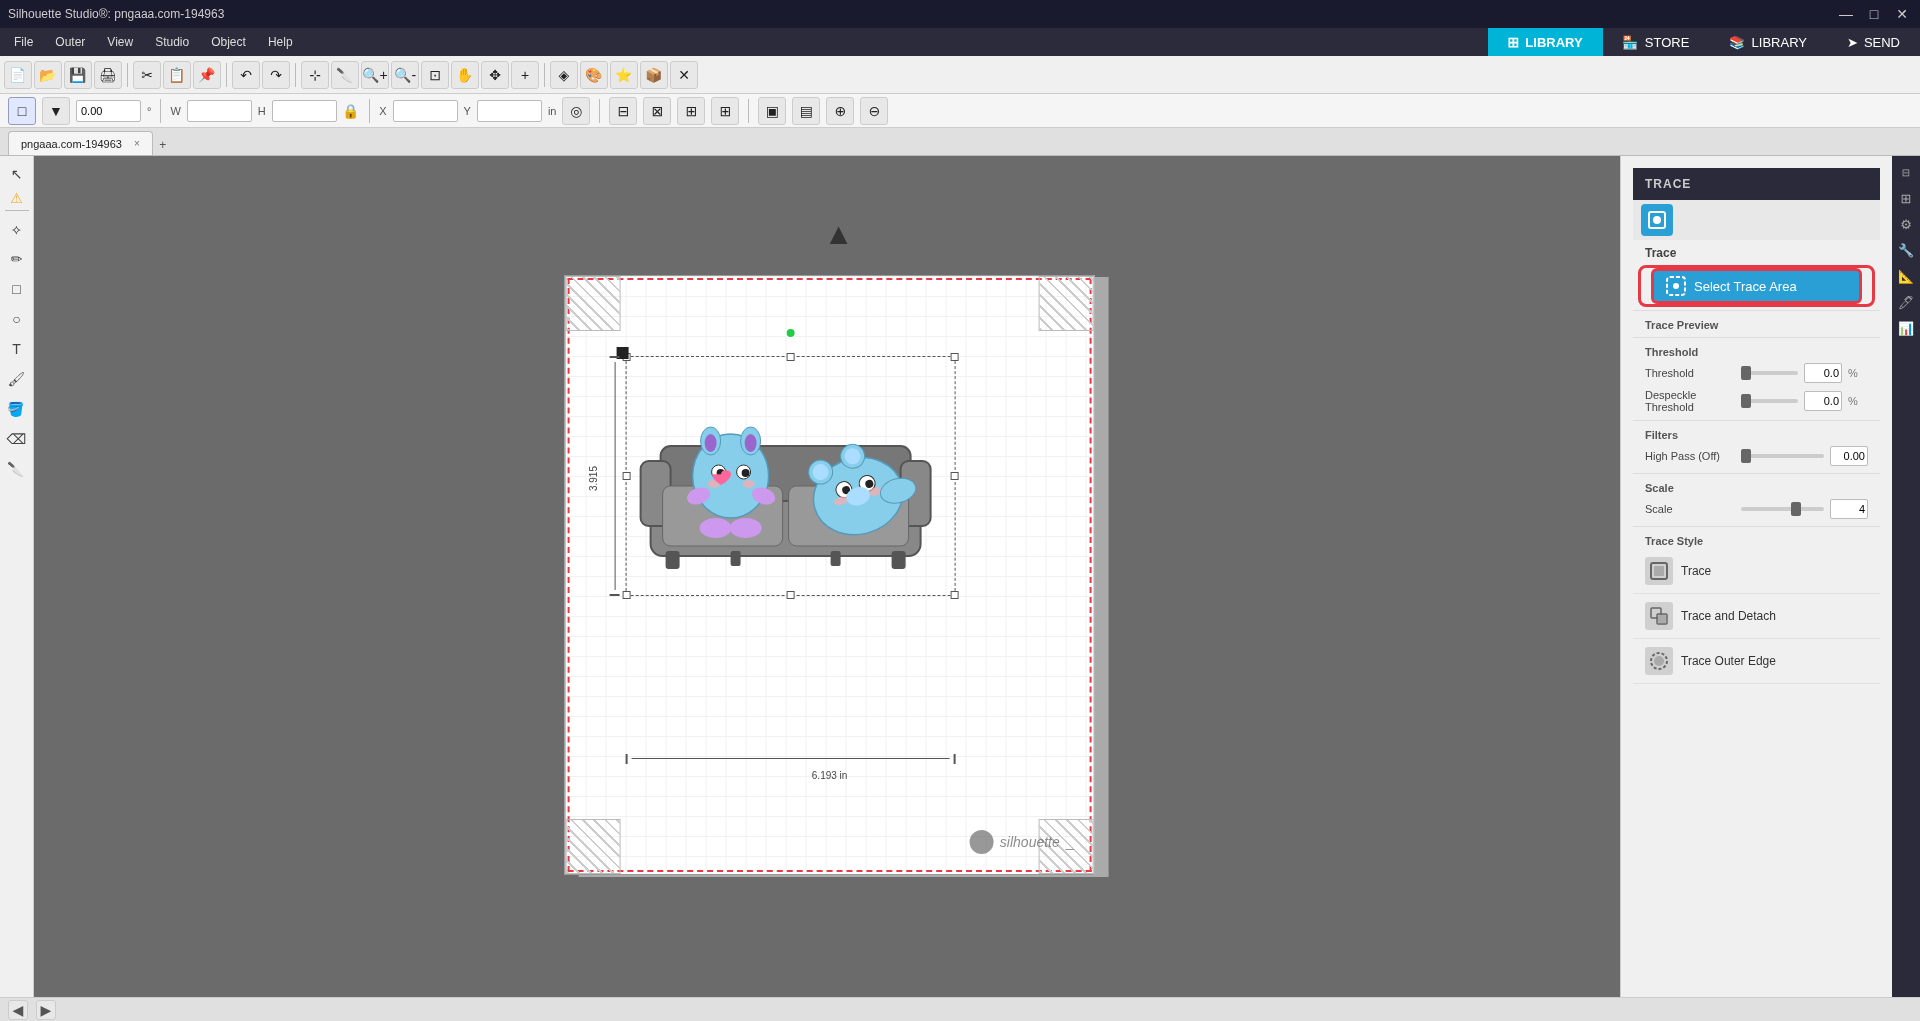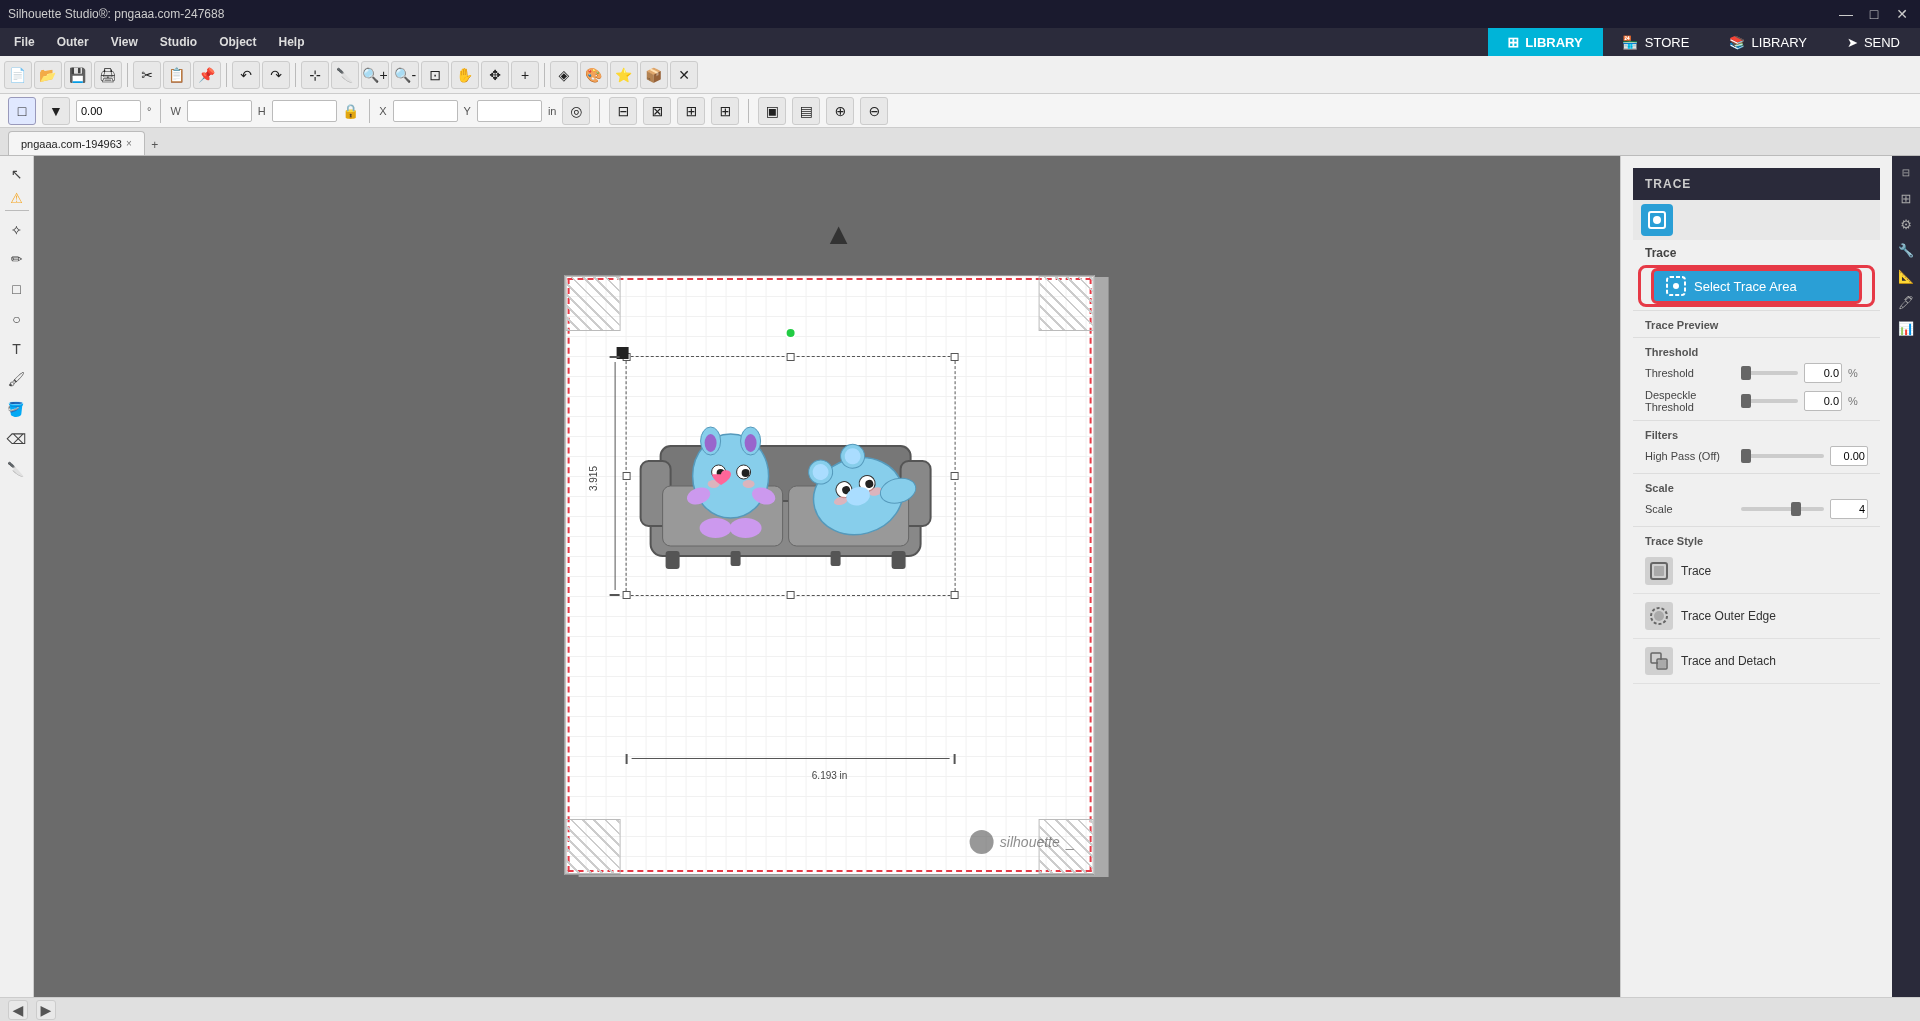--- a/index.html
+++ b/index.html
@@ -50,21 +50,21 @@
 
     
     #tabbar {
       width: 100%; height: 28px; background: #e0e0e0;
       display: flex; align-items: flex-end; padding: 0 8px;
       border-bottom: 1px solid #bbb;
     }
     .tab {
       height: 24px; padding: 0 12px; background: #d0d0d0;
       border: 1px solid #bbb; border-bottom: none; border-radius: 4px 4px 0 0;
-      display: flex; align-items: center; gap: 4px; cursor: pointer; font-size: 11px;
+      display: flex; align-items: center; gap: 12px; cursor: pointer; font-size: 11px;
     }
     .tab.active { background: #f5f5f5; }
     .tab-close { font-size: 10px; color: #777; }
     .tab-add { width: 20px; height: 20px; display: flex; align-items: center; justify-content: center; cursor: pointer; color: #555; }
 
     
     #left-toolbar {
       width: 34px; background: #f0f0f0; border-right: 1px solid #ccc;
       display: flex; flex-direction: column; align-items: center; padding: 4px 2px; gap: 2px;
     }
@@ -184,30 +184,30 @@
 
     
     .trace-scroll { overflow-y: auto; flex: 1; }
   </style>
 </head>
 <body>
 
 <div id="app-container">
 
   <div id="titlebar">
-    <span class="title">Silhouette Studio®: pngaaa.com-247688</span>
+    <span class="title">Silhouette Studio®: pngaaa.com-194963</span>
     <div class="win-controls">
       <div class="win-btn">—</div>
       <div class="win-btn">□</div>
       <div class="win-btn">✕</div>
     </div>
   </div>
 
   <div style="display:flex; height:28px; background:#2b2b3b;">
-    <div id="menubar" style="flex:1; display:flex; align-items:center; padding:12px 4px; gap:2px;font-weight:bold;">
+    <div id="menubar" style="flex:1; display:flex; align-items:center; padding:12px 4px; gap:2px;">
       <div class="menu-item">File</div>
       <div class="menu-item">Outer</div>
       <div class="menu-item">View</div>
       <div class="menu-item">Studio</div>
       <div class="menu-item">Object</div>
       <div class="menu-item">Help</div>
     </div>
 
     <div style="display:flex; align-items:stretch;">
       <div class="nav-design">
@@ -528,36 +528,36 @@
                 <rect x="2" y="2" width="16" height="16" rx="2" fill="none" stroke="#666" stroke-width="2"></rect>
                 <rect x="5" y="5" width="10" height="10" rx="1" fill="#aaa"></rect>
               </svg>
             </div>
             <span class="trace-style-label">Trace</span>
           </div>
 
           <div class="trace-style-btn">
             <div class="trace-style-icon">
               <svg width="20" height="20" viewBox="0 0 20 20">
-                <ellipse cx="10" cy="10" rx="8" ry="8" fill="none" stroke="#666" stroke-width="2" stroke-dasharray="3,2"></ellipse>
-                <ellipse cx="10" cy="10" rx="5" ry="5" fill="#aaa"></ellipse>
-              </svg>
-            </div>
-            <span class="trace-style-label">Trace Outer Edge</span>
-          </div>
-
-          <div class="trace-style-btn">
-            <div class="trace-style-icon">
-              <svg width="20" height="20" viewBox="0 0 20 20">
                 <rect x="2" y="2" width="10" height="10" rx="1" fill="none" stroke="#666" stroke-width="1.5"></rect>
                 <rect x="8" y="8" width="10" height="10" rx="1" fill="none" stroke="#666" stroke-width="1.5"></rect>
                 <rect x="9" y="9" width="8" height="8" rx="1" fill="#aaa"></rect>
               </svg>
             </div>
             <span class="trace-style-label">Trace and Detach</span>
+          </div>
+
+          <div class="trace-style-btn">
+            <div class="trace-style-icon">
+              <svg width="20" height="20" viewBox="0 0 20 20">
+                <ellipse cx="10" cy="10" rx="8" ry="8" fill="none" stroke="#666" stroke-width="2" stroke-dasharray="3,2"></ellipse>
+                <ellipse cx="10" cy="10" rx="5" ry="5" fill="#aaa"></ellipse>
+              </svg>
+            </div>
+            <span class="trace-style-label">Trace Outer Edge</span>
           </div>
         </div>
       </div>
 
       <div id="right-icons">
         <div class="ri-btn" style="font-size:10px;">⊟</div>
         <div class="ri-btn">⊞</div>
         <div class="ri-btn">⚙</div>
         <div class="ri-btn">🔧</div>
         <div class="ri-btn">📐</div>

